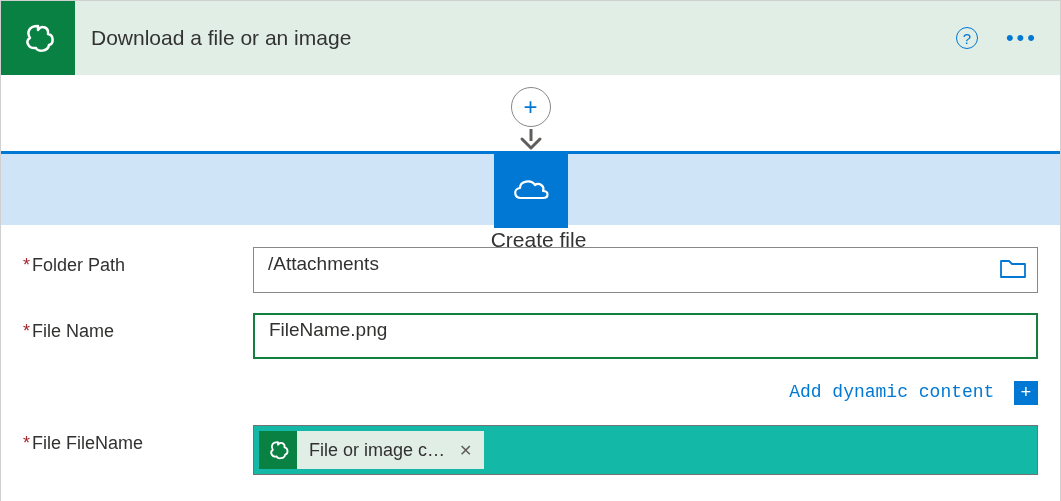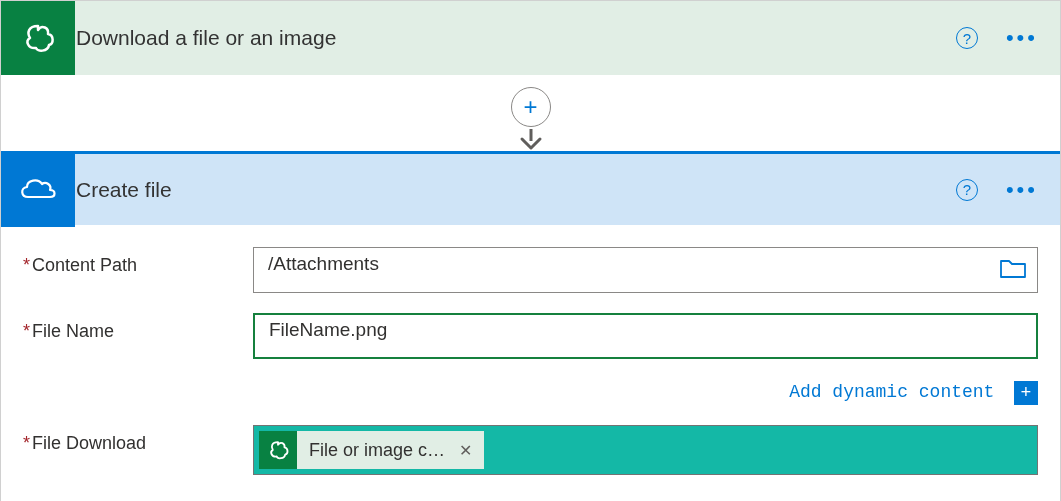--- a/index.html
+++ b/index.html
@@ -18,35 +18,36 @@
     align-items: center;
     height: 74px;
     position: relative;
   }
   .card1-header {
     background: #E1EEE5;
   }
   .card2-header {
     background: #CFE4F7;
     border-top: 3px solid #0078D4;
+    flex-direction: column;
   }
   .card-icon-box {
     width: 74px;
     height: 74px;
     display: flex;
     align-items: center;
     justify-content: center;
     flex-shrink: 0;
   }
   .card1-icon-box { background: #088142; }
   .card2-icon-box { background: #0078D4; }
   .card-title {
     font-size: 21px;
     color: #333;
-    padding-left: 1px;
+    padding-left: 16px;
     flex: 1;
   }
   .header-actions {
     display: flex;
     align-items: center;
     gap: 28px;
     padding-right: 22px;
   }
   .help-icon {
     width: 22px;
@@ -248,21 +249,21 @@
     <div class="header-actions">
       <div class="help-icon">?</div>
       <div class="more-icon">•••</div>
     </div>
   </div>
 
   <div class="card-body">
 
     <div class="form-row">
       <div class="form-label-col">
-        <span class="req-star">*</span><span>Content Path</span>
+        <span class="req-star">*</span><span>Folder Path</span>
       </div>
       <div class="form-input-col">
         <input class="text-input" type="text" value="/Attachments" style="">
         <span class="folder-icon">
           <svg width="26" height="22" viewBox="0 0 26 22">
             <path d="M1 4 L1 20 L25 20 L25 7 L12 7 L9 4 Z" fill="none" stroke="#0078D4" stroke-width="1.8" stroke-linejoin="round"></path>
           </svg>
         </span>
       </div>
     </div>
@@ -279,21 +280,21 @@
     <div class="form-row" style="margin-bottom:20px;font-family:Liberation Mono, monospace;">
       <div class="form-label-col"></div>
       <div class="form-input-col dynamic-link-row">
         <span class="dynamic-link">Add dynamic content</span>
         <span class="dynamic-plus">+</span>
       </div>
     </div>
 
     <div class="form-row">
       <div class="form-label-col">
-        <span class="req-star">*</span><span>File Download</span>
+        <span class="req-star">*</span><span>File FileName</span>
       </div>
       <div class="form-input-col">
         <div class="token-input">
           <div class="token">
             <div class="token-icon">
               <svg width="26" height="26" viewBox="0 0 40 40">
                 <path d="M20 8 C10 8 9 15 12 20 C7 23 10 31 18 30 C19 34 30 34 31 27 C36 26 36 17 30 16 C31 10 24 6 20 12 Z" fill="none" stroke="#fff" stroke-width="2.8" stroke-linejoin="round"></path>
               </svg>
             </div>
             <span class="token-label">File or image c…</span>

